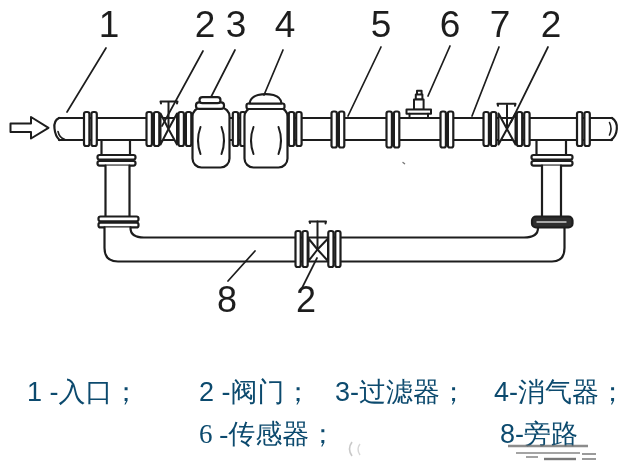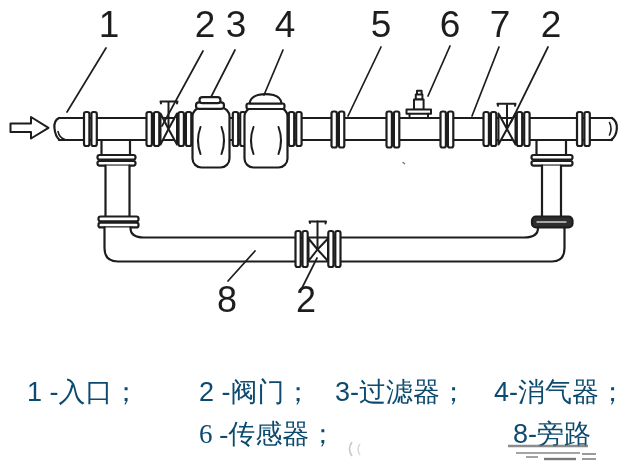--- a/index.html
+++ b/index.html
@@ -181,21 +181,21 @@
 
   <div class="num num-sm" style="left:227px;top:282px;">8</div>
   <div class="num num-sm" style="left:306px;top:282px;">2</div>
 
   <div class="legend" style="left:27px;top:377px;">1 -入口；</div>
   <div class="legend" style="left:199px;top:377px;">2 -阀门；</div>
   <div class="legend" style="left:335px;top:377px;">3-过滤器；</div>
   <div class="legend" style="left:494px;top:377px;">4-消气器；</div>
   <div class="legend" style="left:199px;top:419px;font-family:Liberation Serif, serif;">6 -传感器；</div>
   <div class="legend" style="left:327px;top:419px;margin-top:44px;">7-后直管段；</div>
-  <div class="legend" style="left:513px;top:419px;">8-旁路</div>
+  <div class="legend" style="left:500px;top:419px;">8-旁路</div>
 
   <svg class="wm" style="left:330px;top:430px;" width="294" height="33" viewBox="0 0 294 33" fill="none" stroke="#9a9a9a">
     <path d="M22 12 Q17 19 22 26" stroke-width="1.6" opacity="0.55"></path>
     <path d="M30 14 Q26 19 30 25" stroke-width="1.4" opacity="0.4"></path>
     <path d="M178 16 H258" stroke-width="2.6" stroke="#6f6f6f" opacity="0.8"></path>
     <path d="M186 23 H250" stroke-width="2" stroke="#7d7d7d" opacity="0.7"></path>
     <path d="M214 29 H246" stroke-width="2.4" stroke="#585858" opacity="0.8"></path>
     <path d="M252 24 h14 M252 29 h14" stroke-width="1.8" stroke="#6f6f6f" opacity="0.7"></path>
     <path d="M196 27 h12" stroke-width="2" stroke="#666" opacity="0.6"></path>
   </svg>

